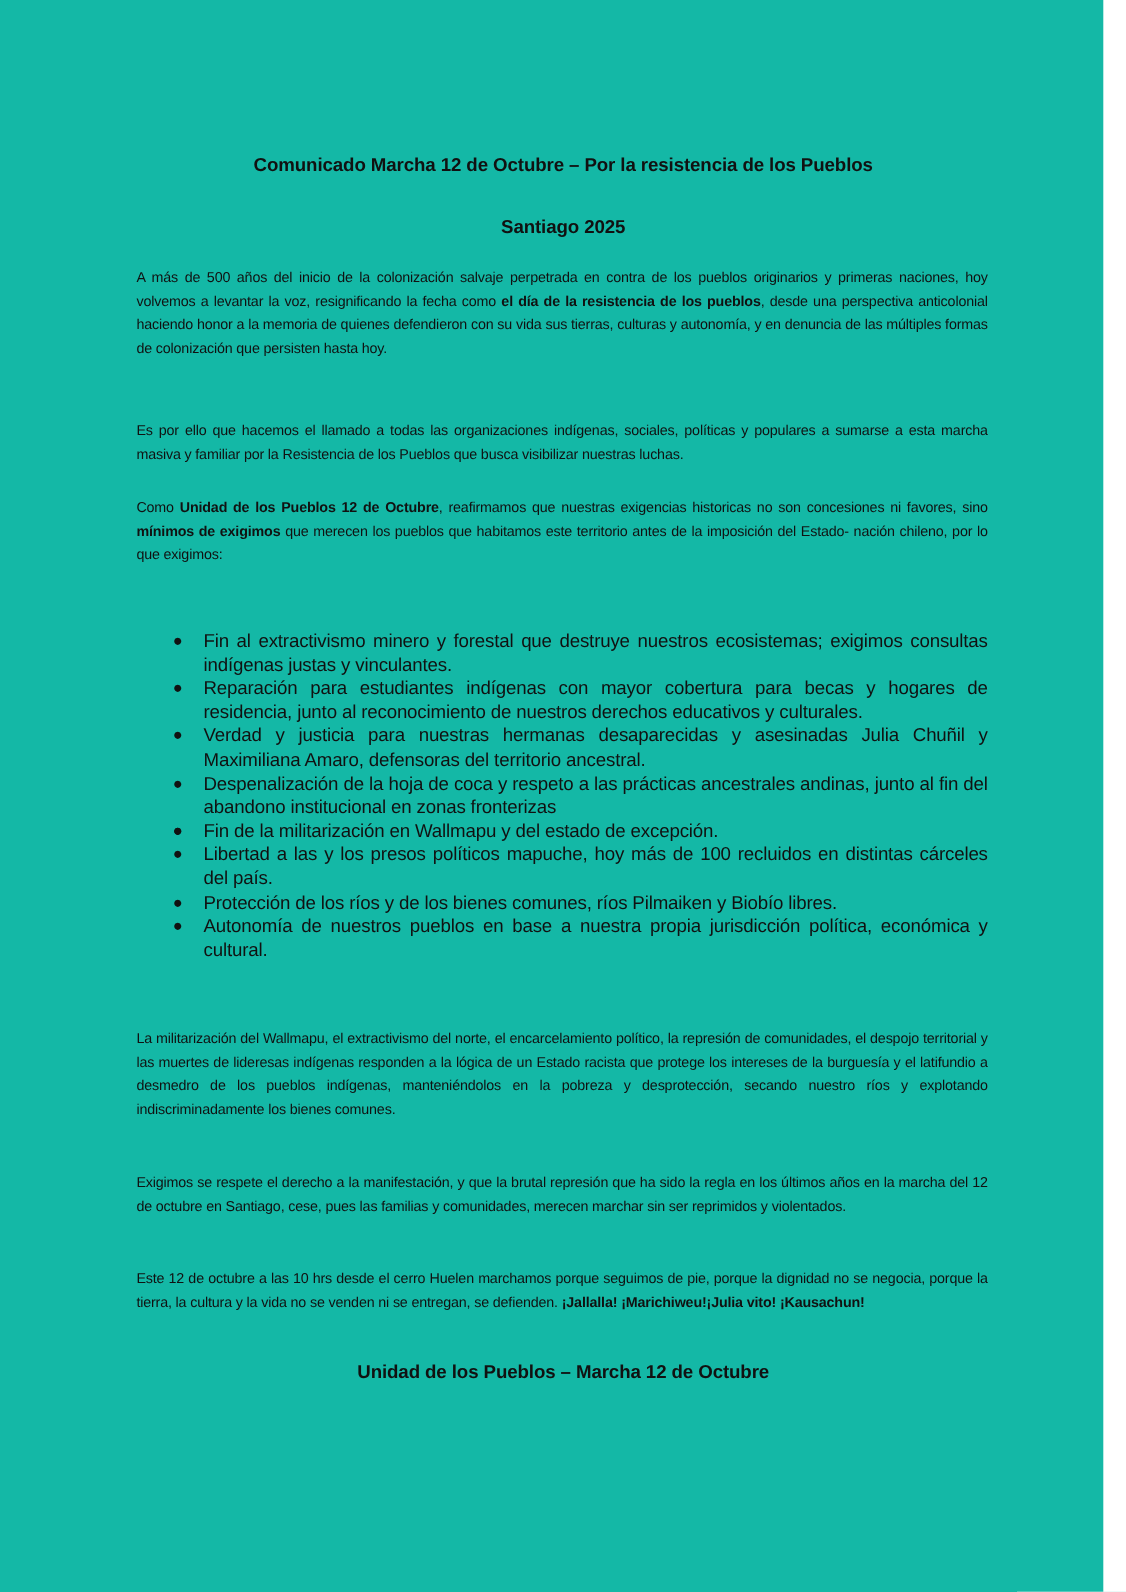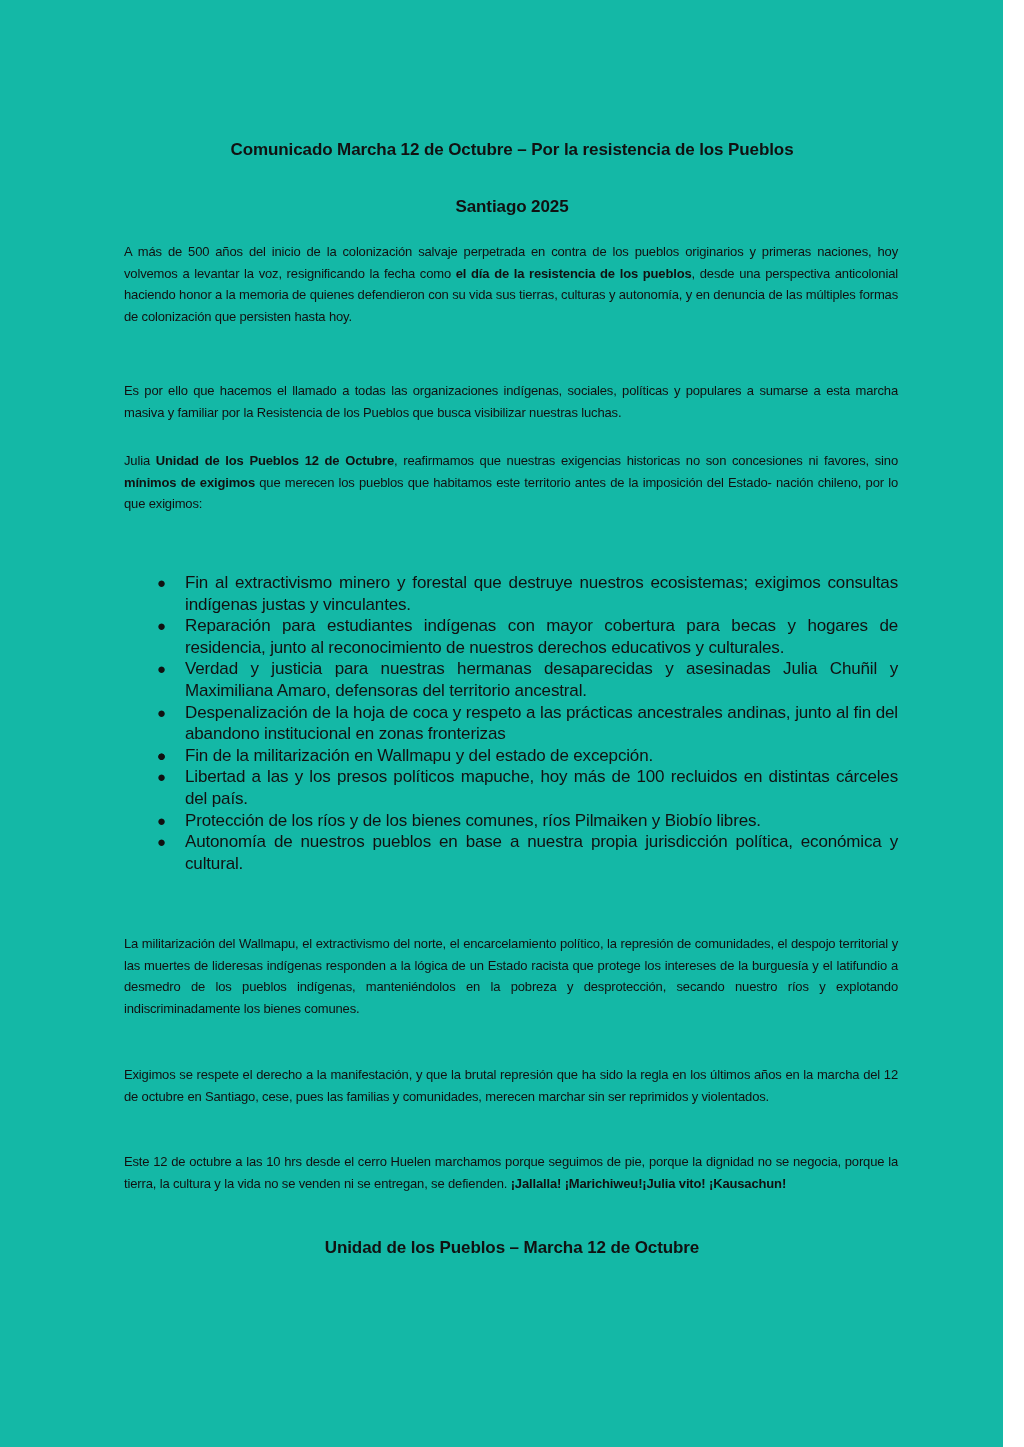--- a/index.html
+++ b/index.html
@@ -87,21 +87,21 @@
 <div class="page">
 
   <div class="title" style="top:139px;">Comunicado Marcha 12 de Octubre – Por la resistencia de los Pueblos</div>
 
   <div class="title" style="top:196px;">Santiago 2025</div>
 
   <div class="para" style="top:241px;"><span>A más de 500 años del inicio de la colonización salvaje perpetrada en contra de los pueblos originarios y primeras naciones, hoy volvemos a levantar la voz, resignificando la fecha como </span><b>el día de la resistencia de los pueblos</b><span>, desde una perspectiva anticolonial haciendo honor a la memoria de quienes defendieron con su vida sus tierras, culturas y autonomía, y en denuncia de las múltiples formas de colonización que persisten hasta hoy.</span></div>
 
   <div class="para" style="top:343px;margin-top:37px;">Es por ello que hacemos el llamado a todas las organizaciones indígenas, sociales, políticas y populares a sumarse a esta marcha masiva y familiar por la Resistencia de los Pueblos que busca visibilizar nuestras luchas.</div>
 
-  <div class="para" style="top:450px;"><span>Julia </span><b>Unidad de los Pueblos 12 de Octubre</b><span>, reafirmamos que nuestras exigencias historicas no son concesiones ni favores, sino </span><b>mínimos de exigimos</b><span> que merecen los pueblos que habitamos este territorio antes de la imposición del Estado- nación chileno, por lo que exigimos:</span></div>
+  <div class="para" style="top:450px;"><span>Como </span><b>Unidad de los Pueblos 12 de Octubre</b><span>, reafirmamos que nuestras exigencias historicas no son concesiones ni favores, sino </span><b>mínimos de exigimos</b><span> que merecen los pueblos que habitamos este territorio antes de la imposición del Estado- nación chileno, por lo que exigimos:</span></div>
 
   <ul class="list" style="top:572px;">
     <li><span class="bullet">●</span><span>Fin al extractivismo minero y forestal que destruye nuestros ecosistemas; exigimos consultas indígenas justas y vinculantes.</span></li>
     <li><span class="bullet">●</span><span>Reparación para estudiantes indígenas con mayor cobertura para becas y hogares de residencia, junto al reconocimiento de nuestros derechos educativos y culturales.</span></li>
     <li><span class="bullet">●</span><span>Verdad y justicia para nuestras hermanas desaparecidas y asesinadas </span><b>Julia Chuñil</b><span> y </span><b>Maximiliana Amaro</b><span>, defensoras del territorio ancestral.</span></li>
     <li><span class="bullet">●</span><span>Despenalización de la hoja de coca y respeto a las prácticas ancestrales andinas, junto al fin del abandono institucional en zonas fronterizas</span></li>
     <li><span class="bullet">●</span></li>
     <li><span class="bullet">●</span><span>Fin de la militarización en Wallmapu y del estado de excepción.</span></li>
     <li><span class="bullet">●</span><span>Libertad a las y los presos políticos mapuche, hoy más de 100 recluidos en distintas cárceles del país.</span></li>
     <li><span class="bullet">●</span><span>Protección de los ríos y de los bienes comunes, ríos Pilmaiken y Biobío libres.</span></li>

